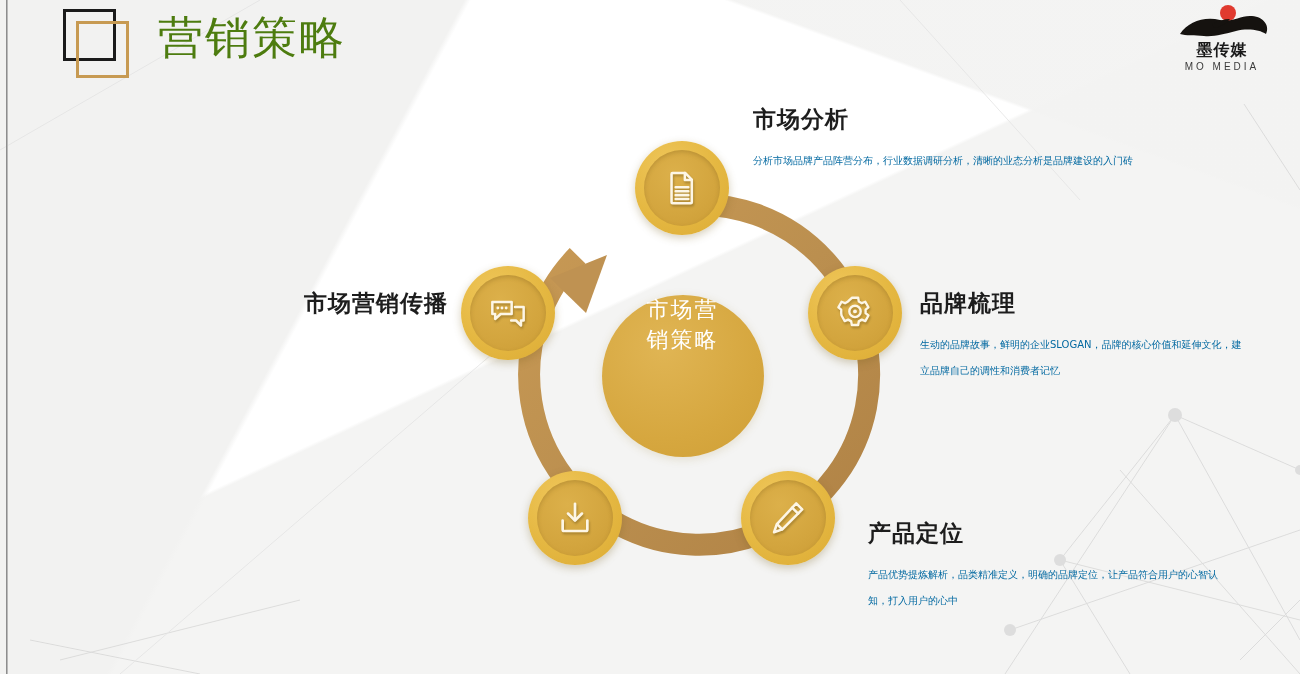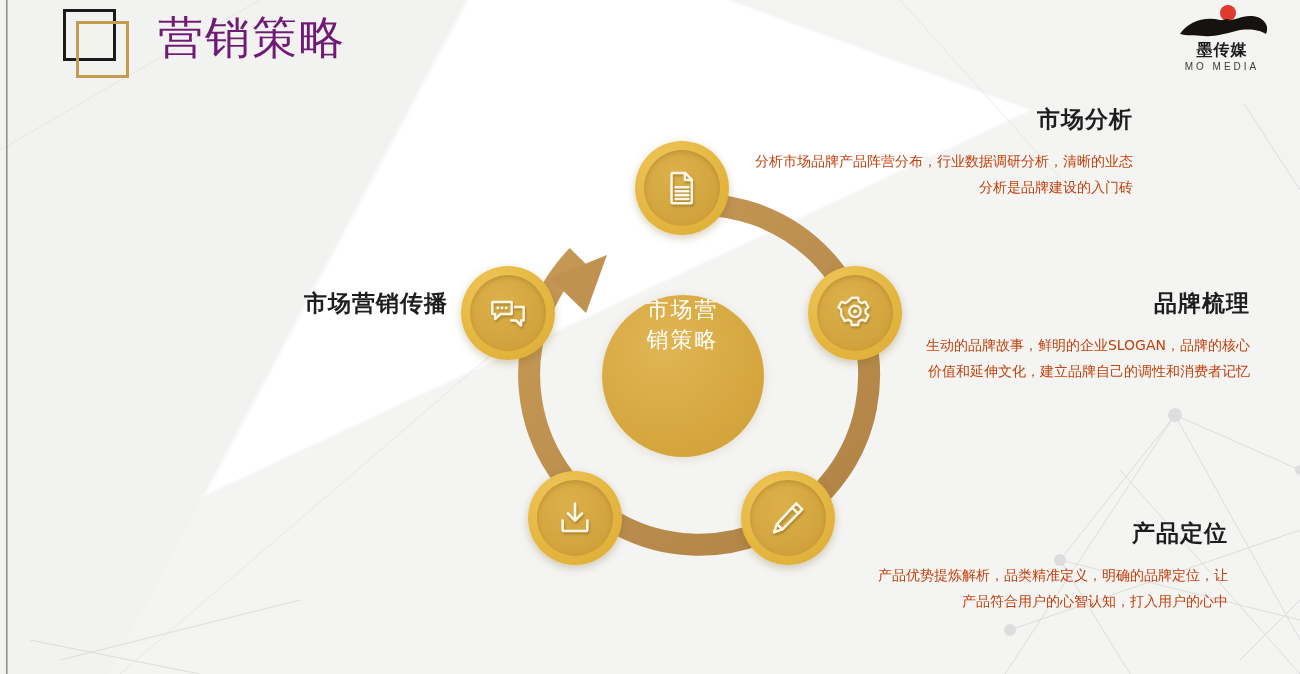--- a/index.html
+++ b/index.html
@@ -75,21 +75,21 @@
     width: 53px; height: 57px;
     border: 3px solid #c79a52;
     box-sizing: border-box;
     background: transparent;
   }
   .slide-title {
     position: absolute;
     left: 158px; top: 8px;
     font-size: 45px;
     letter-spacing: 2px;
-    color: #701a75;
+    color: #4d7c0f;
     font-family: "DejaVu Sans", "Liberation Sans", sans-serif;
     font-weight: 400;
     white-space: nowrap;
   }
 
   
   .brand {
     position: absolute;
     right: 24px; top: 4px;
     width: 108px; height: 70px;
@@ -175,27 +175,27 @@
   .blk h3 {
     margin: 0 0 13px 0;
     font-size: 23px;
     font-weight: bold;
     color: #1d1d1d;
     letter-spacing: 1px;
     font-family: "DejaVu Sans", "Liberation Sans", sans-serif;
   }
   .blk p {
     margin: 0;
-    font-size: 14px;
+    font-size: 10px;
     line-height: 26px;
-    color: #c2410c;
+    color: #0369a1;
     font-family: "DejaVu Sans", "Liberation Sans", sans-serif;
   }
   .align-right { text-align: right; }
-  .align-left  { text-align: right; }
+  .align-left  { text-align: left; }
 
   .blk-market   { left: 753px; top: 104px;  width: 380px; }
   .blk-brand    { left: 920px; top: 288px;  width: 330px; }
   .blk-product  { left: 868px; top: 518px;  width: 360px; }
   .blk-planning { left:  88px; top: 521px;  width: 424px; }
   .blk-comm     { left:  30px; top: 288px;  width: 418px; }
 </style>
 </head>
 <body>
 

